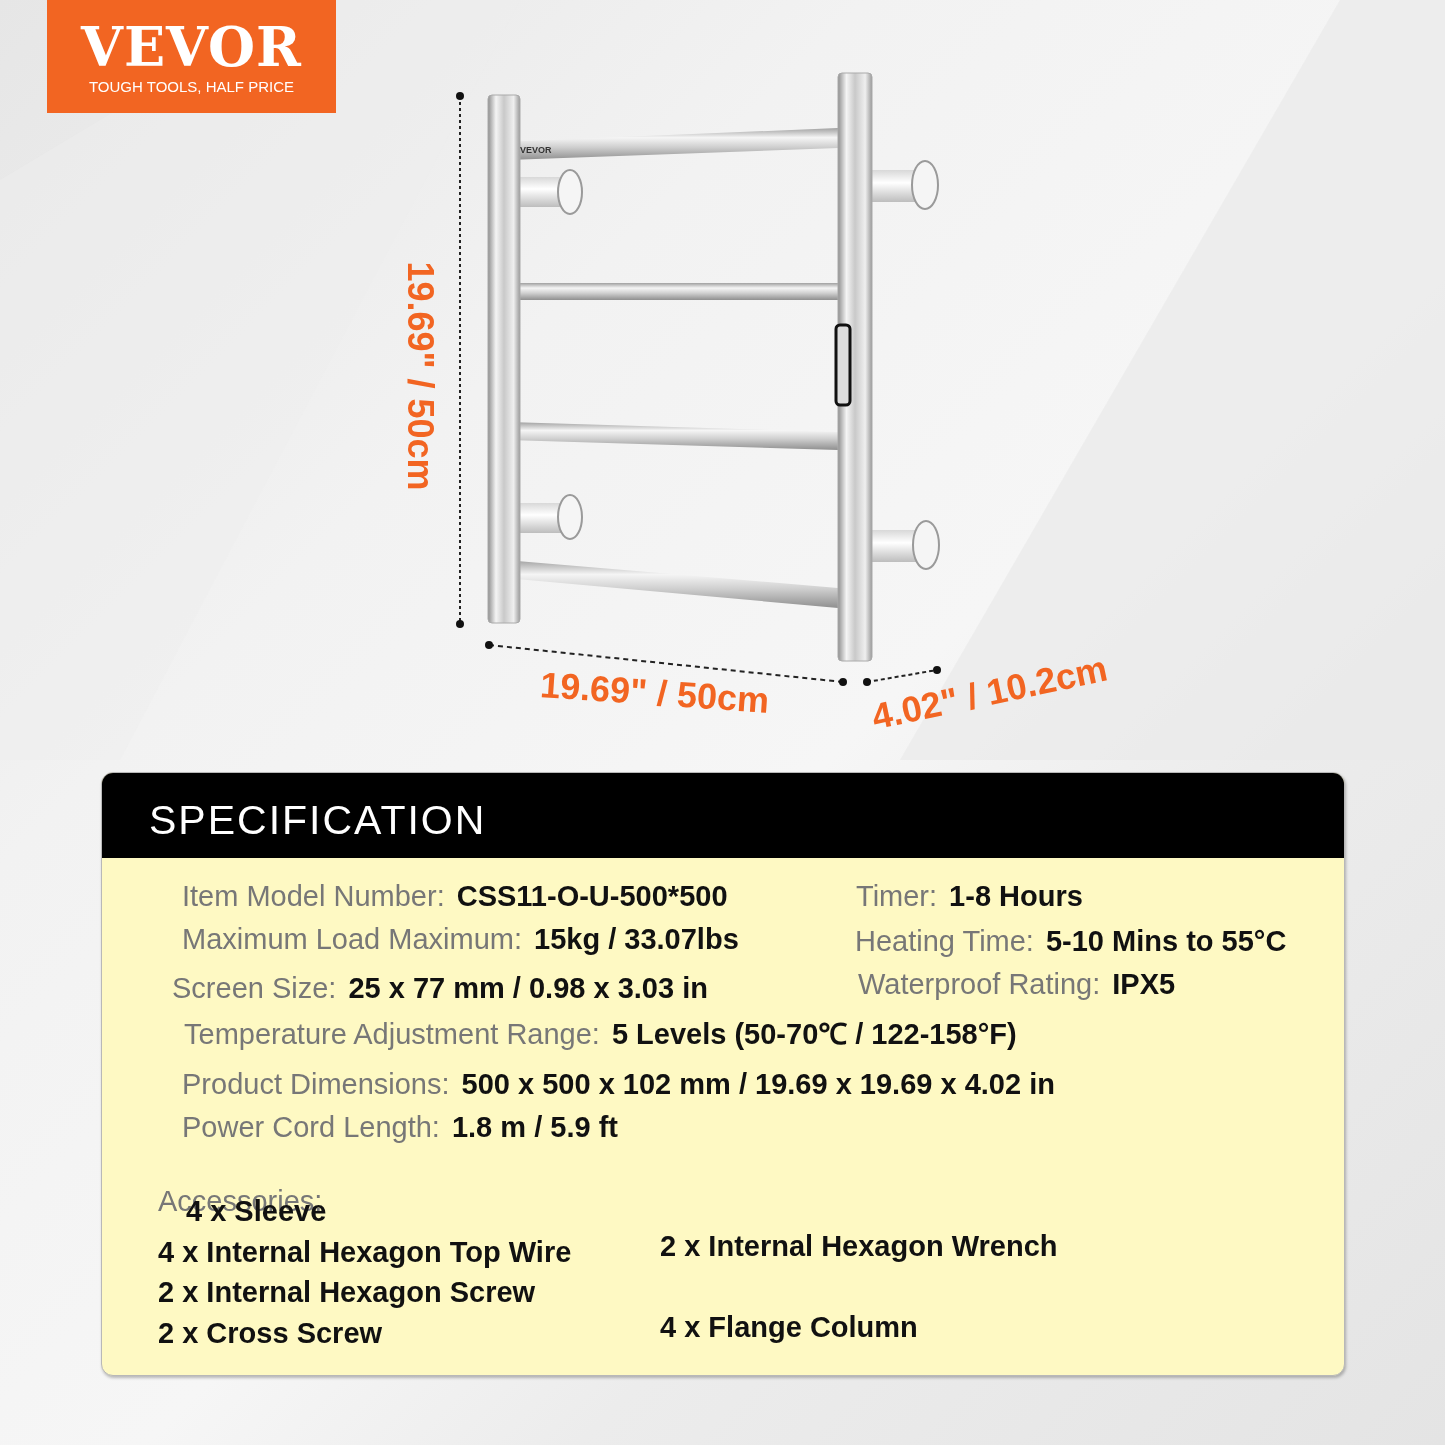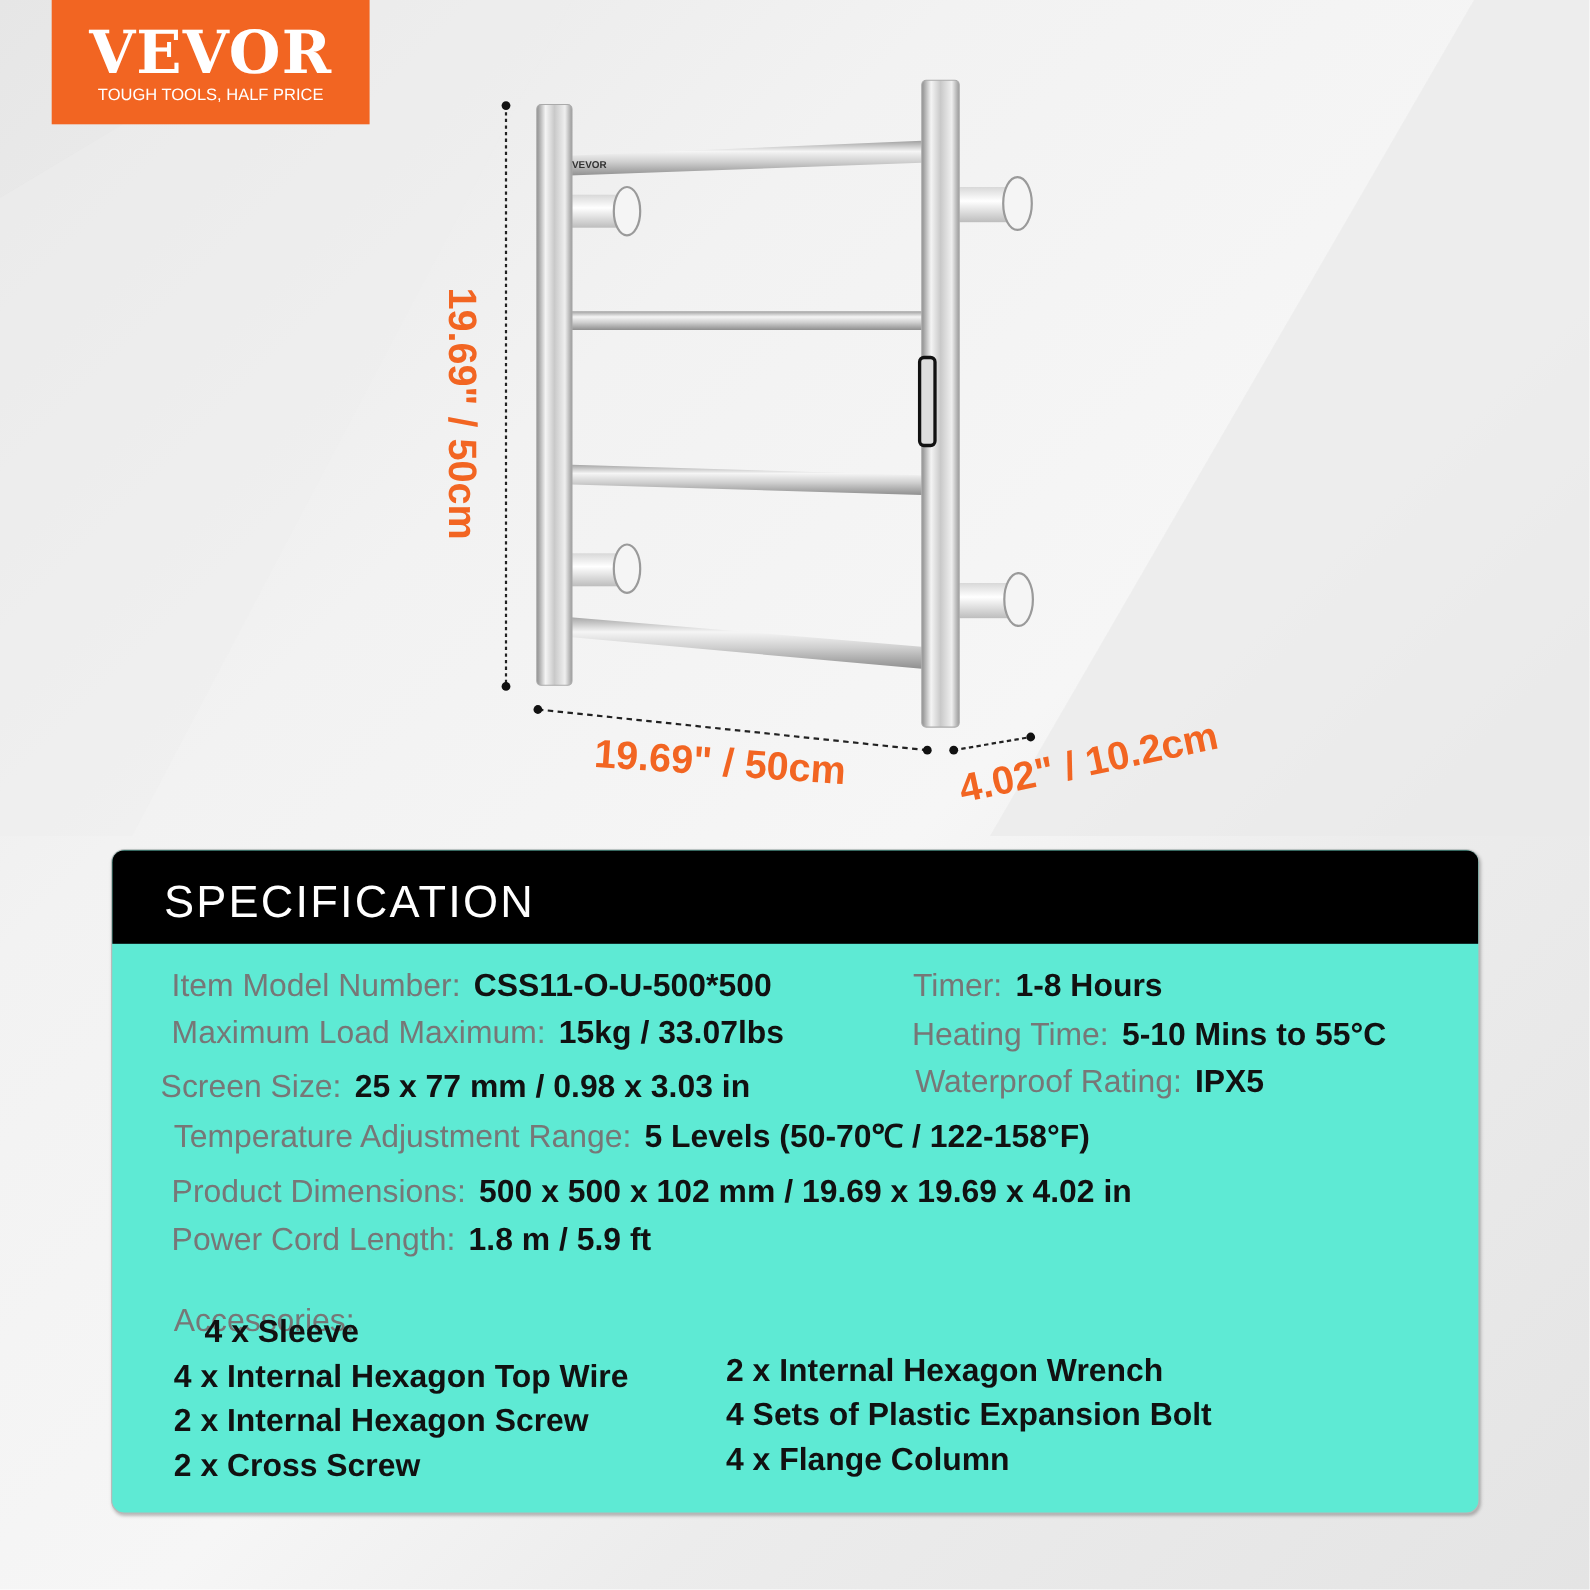--- a/index.html
+++ b/index.html
@@ -29,34 +29,34 @@
     .dim-label {
       position: absolute; color: #f26522; font-weight: bold;
       font-family: "Liberation Sans", sans-serif; font-size: 36px; white-space: nowrap;
     }
     .dim-height { left: 250px; top: 355px; transform: rotate(90deg); transform-origin: center; width: 340px; text-align: center; }
     .dim-width { left: 540px; top: 672px; transform: rotate(4deg); }
     .dim-depth { left: 870px; top: 672px; transform: rotate(-12deg); }
 
     .spec {
       position: absolute; left: 101px; top: 772px; width: 1242px; height: 602px;
-      background: #5eead4; border-radius: 12px;
+      background: #fef9c3; border-radius: 12px;
       border: 1px solid #b8b8b8; box-shadow: 1px 2px 3px rgba(0,0,0,0.25);
       overflow: hidden;
     }
     .spec-header {
       position: absolute; left: 0; top: 0; width: 100%; height: 85px;
       background: #000;
     }
     .spec-title {
       position: absolute; left: 47px; top: 24px; color: #fff;
       font-size: 41px; letter-spacing: 2px; font-family: "Liberation Sans", sans-serif;
     }
     .row { position: absolute; white-space: nowrap; font-size: 29px; line-height: 34px; }
-    .lbl { color: #777; }
+    .lbl { color: #777; margin-left: 26px; }
     .val { color: #111; font-weight: bold; margin-left: 12px; }
     .acc-label { position: absolute; color: #777; font-size: 29px; margin-top: 32px; }
     .acc-item { position: absolute; color: #111; font-weight: bold; font-size: 29px; white-space: nowrap; }
   </style>
 </head>
 <body>
 
 <svg class="bg-shape" viewBox="0 0 1445 1445">
   <polygon points="1445,0 1445,760 900,760 1340,0" fill="#e9e9e9" opacity="0.7"></polygon>
   <polygon points="0,180 0,760 120,760 520,0 300,0" fill="#eeeeee" opacity="0.5"></polygon>
@@ -169,15 +169,14 @@
   <div class="row" style="left:54px; top:337px;">
     <span class="lbl">Power Cord Length:</span><span class="val">1.8 m / 5.9 ft</span>
   </div>
 
   <div class="acc-label" style="left:56px; top:380px;">Accessories:</div>
   <div class="acc-item" style="left:56px; top:422px;margin-left:28px;">4 x Sleeve</div>
   <div class="acc-item" style="left:56px; top:463px;">4 x Internal Hexagon Top Wire</div>
   <div class="acc-item" style="left:56px; top:503px;">2 x Internal Hexagon Screw</div>
   <div class="acc-item" style="left:56px; top:544px;">2 x Cross Screw</div>
   <div class="acc-item" style="left:558px; top:457px;">2 x Internal Hexagon Wrench</div>
-  <div class="acc-item" style="left:558px; top:497px;">4 Sets of Plastic Expansion Bolt</div>
   <div class="acc-item" style="left:558px; top:538px;">4 x Flange Column</div>
 </div>
 
 </body></html>

